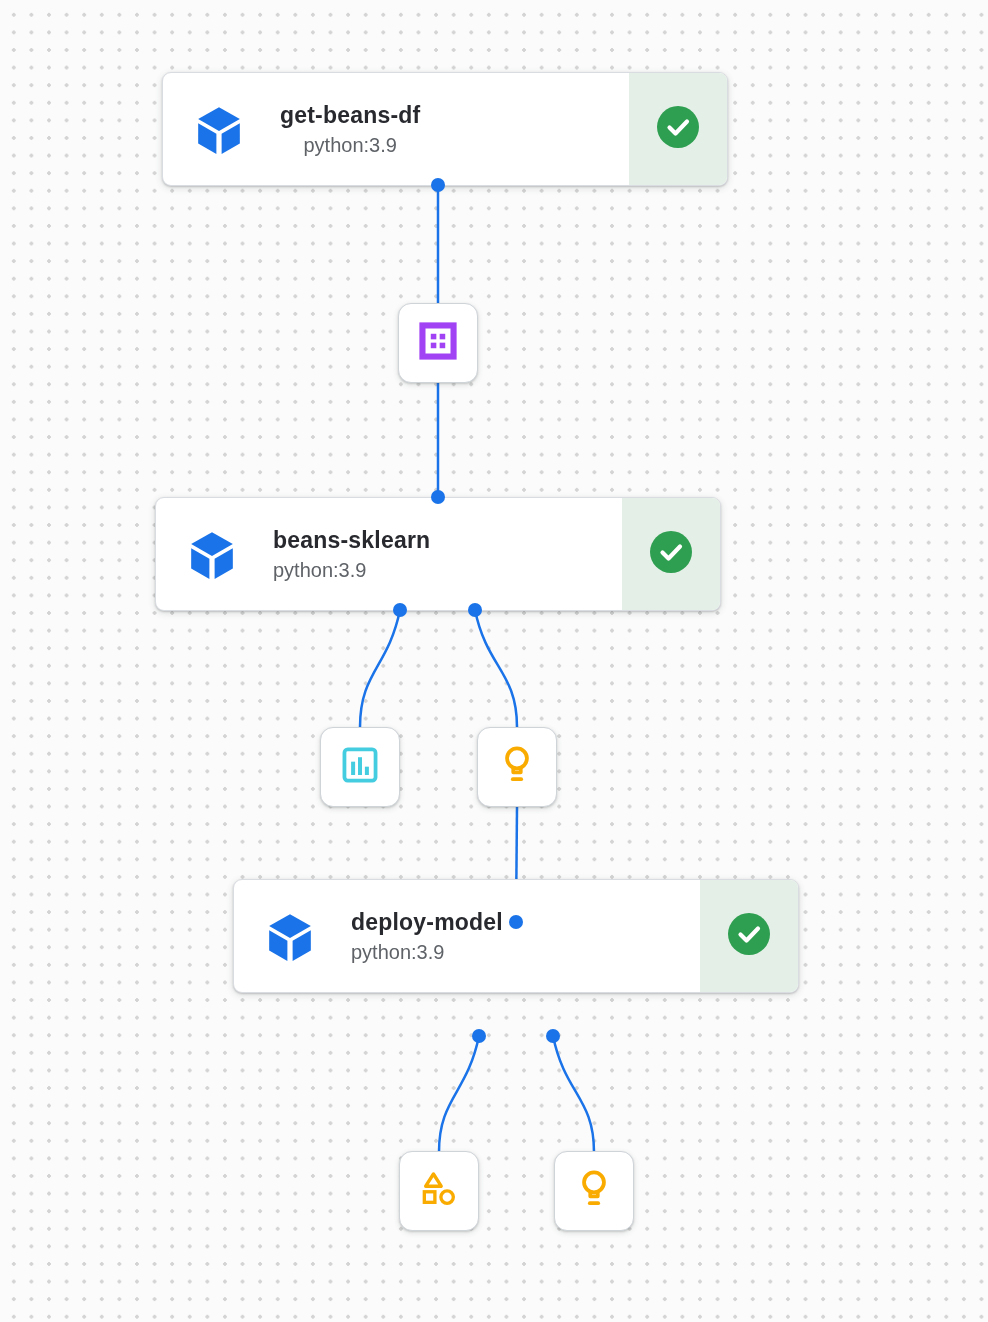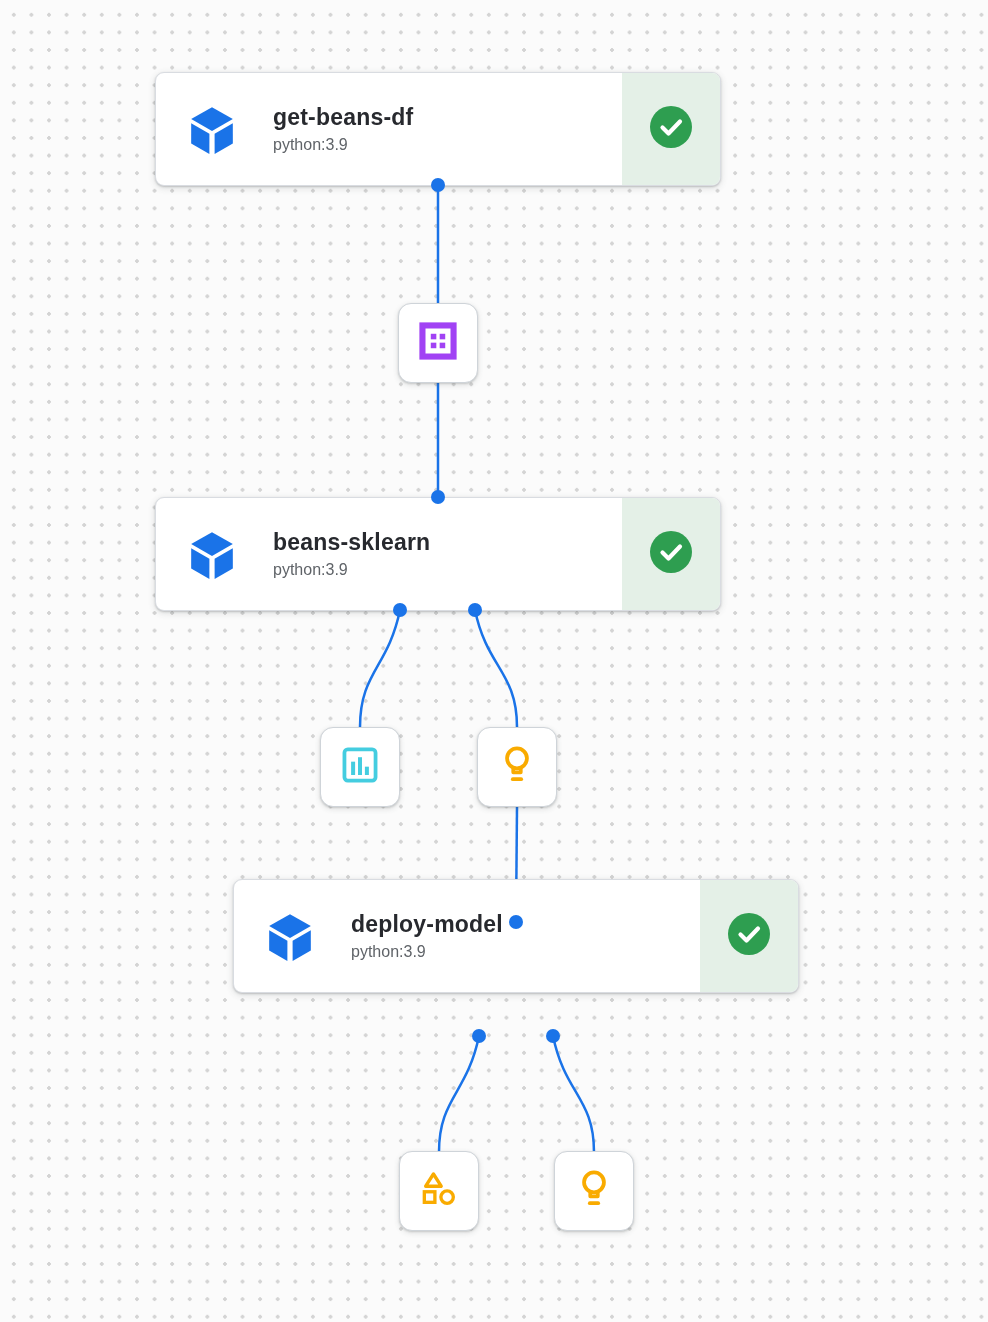--- a/index.html
+++ b/index.html
@@ -58,21 +58,21 @@
     flex-direction: column;
     gap: 5px;
   }
   .comp .title {
     font-size: 23px;
     font-weight: bold;
     color: #27292e;
     letter-spacing: 0.2px;
   }
   .comp .subtitle {
-    font-size: 16px;
+    font-size: 20px;
     color: #5f6368;
   }
   .comp .status {
     position: absolute;
     right: 0; top: 0; bottom: 0;
     width: 98px;
     background: #e4f0e7;
     border-radius: 0 8px 8px 0;
     display: flex;
     align-items: center;
@@ -107,21 +107,21 @@
   <svg class="edges" aria-hidden="true">
     <path d="M438 185 V303"></path>
     <path d="M438 383 V497"></path>
     <path d="M400 610 C388 668 360 672 360 727"></path>
     <path d="M475 610 C487 668 517 672 517 727"></path>
     <path d="M517 807 L516 922"></path>
     <path d="M479 1036 C467 1094 439 1098 439 1152"></path>
     <path d="M553 1036 C565 1094 594 1098 594 1152"></path>
   </svg>
 
-  <div class="comp" style="left:155px; top:72px;">
+  <div class="comp" style="left:162px; top:72px;text-align:center;">
     <span class="cube">
       <svg width="52" height="50" viewBox="0 0 48 48">
         <path fill="#1a73e8" d="M24 3 L44 14.5 L24 26 L4 14.5 Z"></path>
         <path fill="#1a73e8" d="M4 18.5 L21.5 28.5 L21.5 48 L4 38 Z"></path>
         <path fill="#1a73e8" d="M44 18.5 L26.5 28.5 L26.5 48 L44 38 Z"></path>
       </svg>
     </span>
     <div class="meta">
       <div class="title">get-beans-df</div>
       <div class="subtitle">python:3.9</div>

